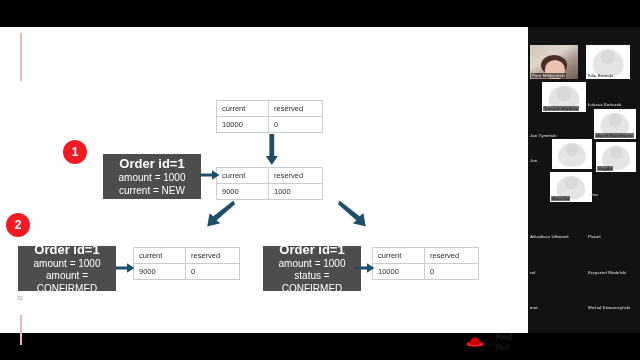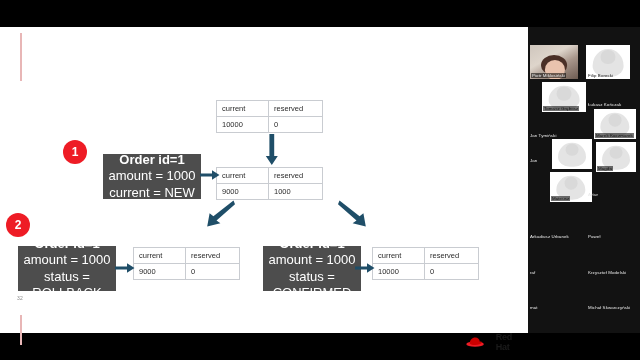--- a/index.html
+++ b/index.html
@@ -15,21 +15,21 @@
   .slide-num{position:absolute;left:17px;top:268px;font-size:5px;color:#8a8a8a;letter-spacing:.2px;}
 
   
   .badge{position:absolute;width:24px;height:24px;border-radius:50%;background:#ee1c25;
          color:#fff;font-size:12px;font-weight:600;display:flex;align-items:center;justify-content:center;}
 
   
   .obox{position:absolute;background:#4d4d4d;color:#fff;display:flex;flex-direction:column;
         align-items:center;justify-content:center;text-align:center;line-height:1.25;}
   .obox .ttl{font-weight:700;font-size:13px;}
-  .obox .ln{font-size:13px;font-weight:400;}
+  .obox .ln{font-size:10px;font-weight:400;}
 
   
   .tbl{position:absolute;border-collapse:collapse;background:#fff;}
   .tbl td{border:0.8px solid #c9ccd1;font-size:7.5px;color:#2b2b2b;padding:0 0 0 5px;
           height:16px;vertical-align:middle;box-sizing:border-box;}
   .tbl td.c1{width:52px;margin-top:7px;}
   .tbl td.c2{width:54px;}
 
   
   .arw{position:absolute;}
@@ -83,21 +83,21 @@
 
     <div class="obox" style="left:103px;top:127px;width:98px;height:45px;">
       <div class="ttl">Order id=1</div>
       <div class="ln">amount = 1000</div>
       <div class="ln">current = NEW</div>
     </div>
 
     <div class="obox" style="left:18px;top:219px;width:98px;height:45px;">
       <div class="ttl">Order id=1</div>
       <div class="ln">amount = 1000</div>
-      <div class="ln">status = ROLLBACK</div>
+      <div class="ln">amount = CONFIRMED</div>
     </div>
 
     <div class="obox" style="left:263px;top:219px;width:98px;height:45px;">
       <div class="ttl">Order id=1</div>
       <div class="ln">amount = 1000</div>
       <div class="ln">status = CONFIRMED</div>
     </div>
 
     <table class="tbl" style="left:216px;top:73px;">
       <tbody>

